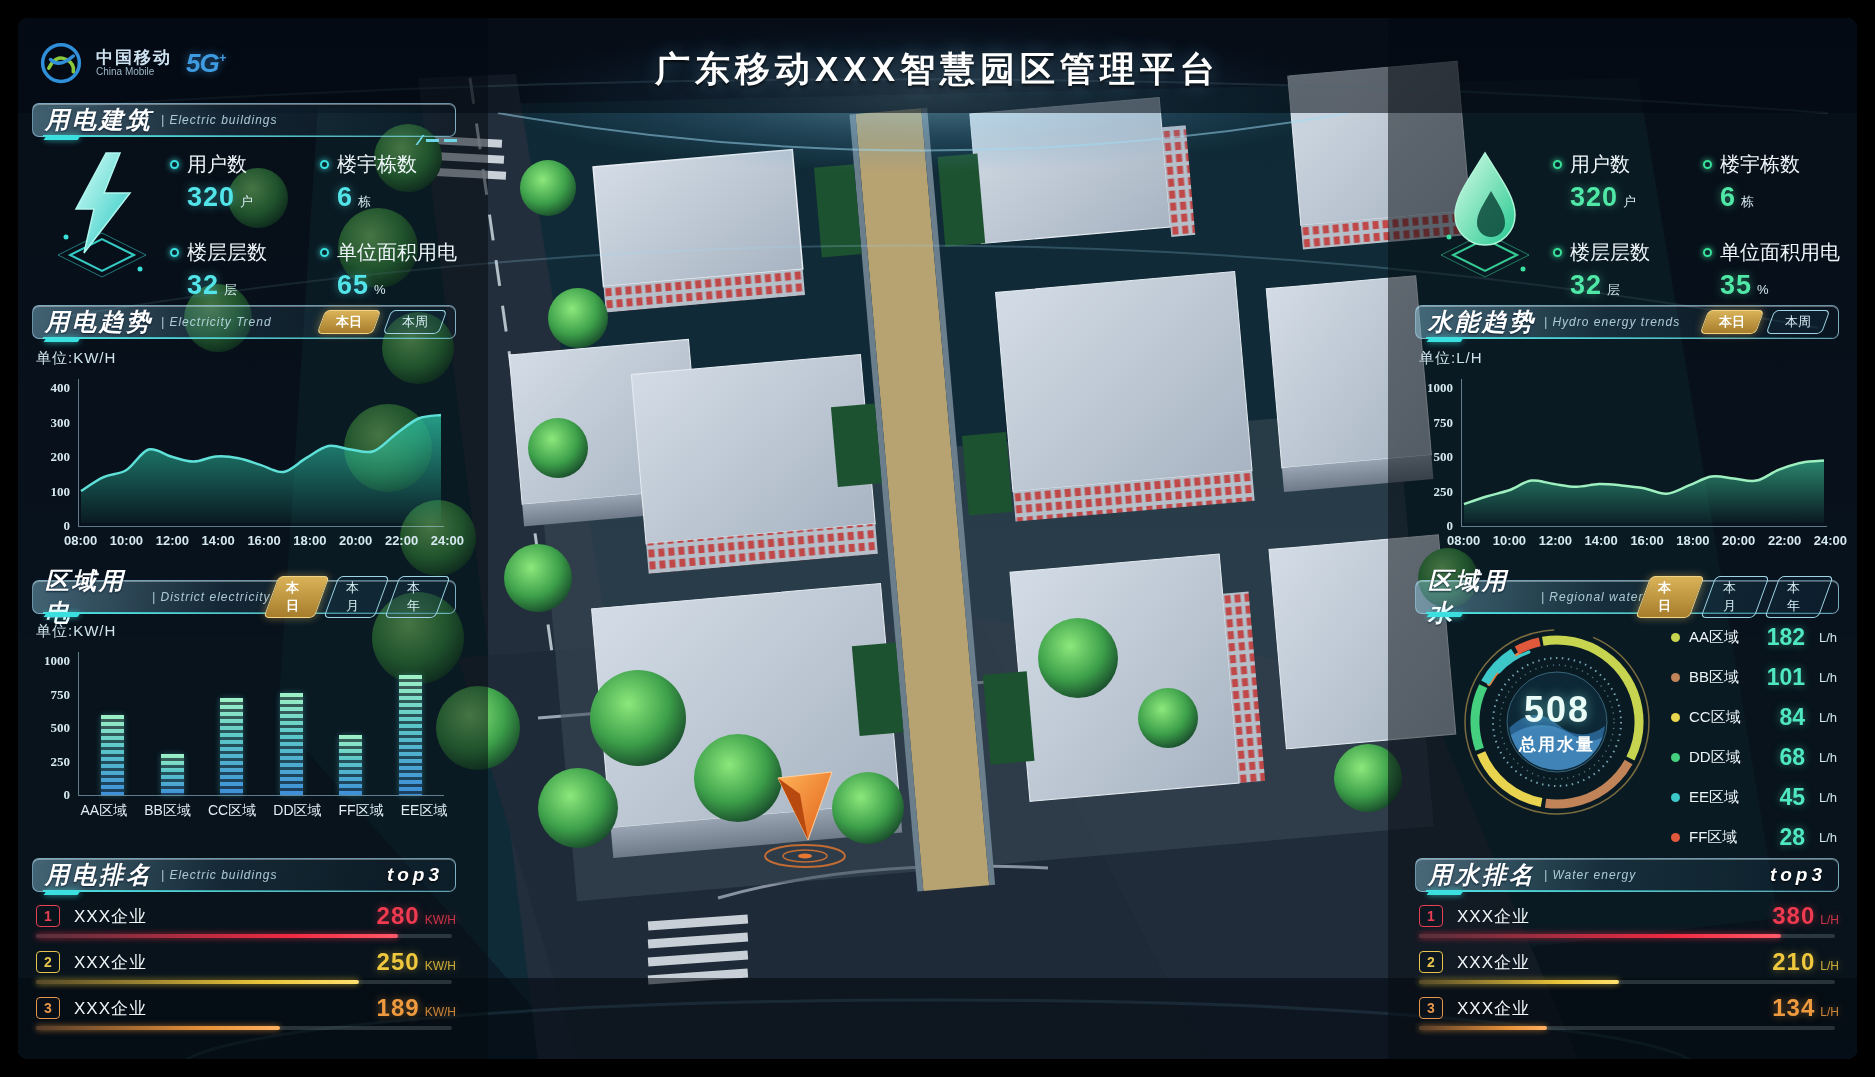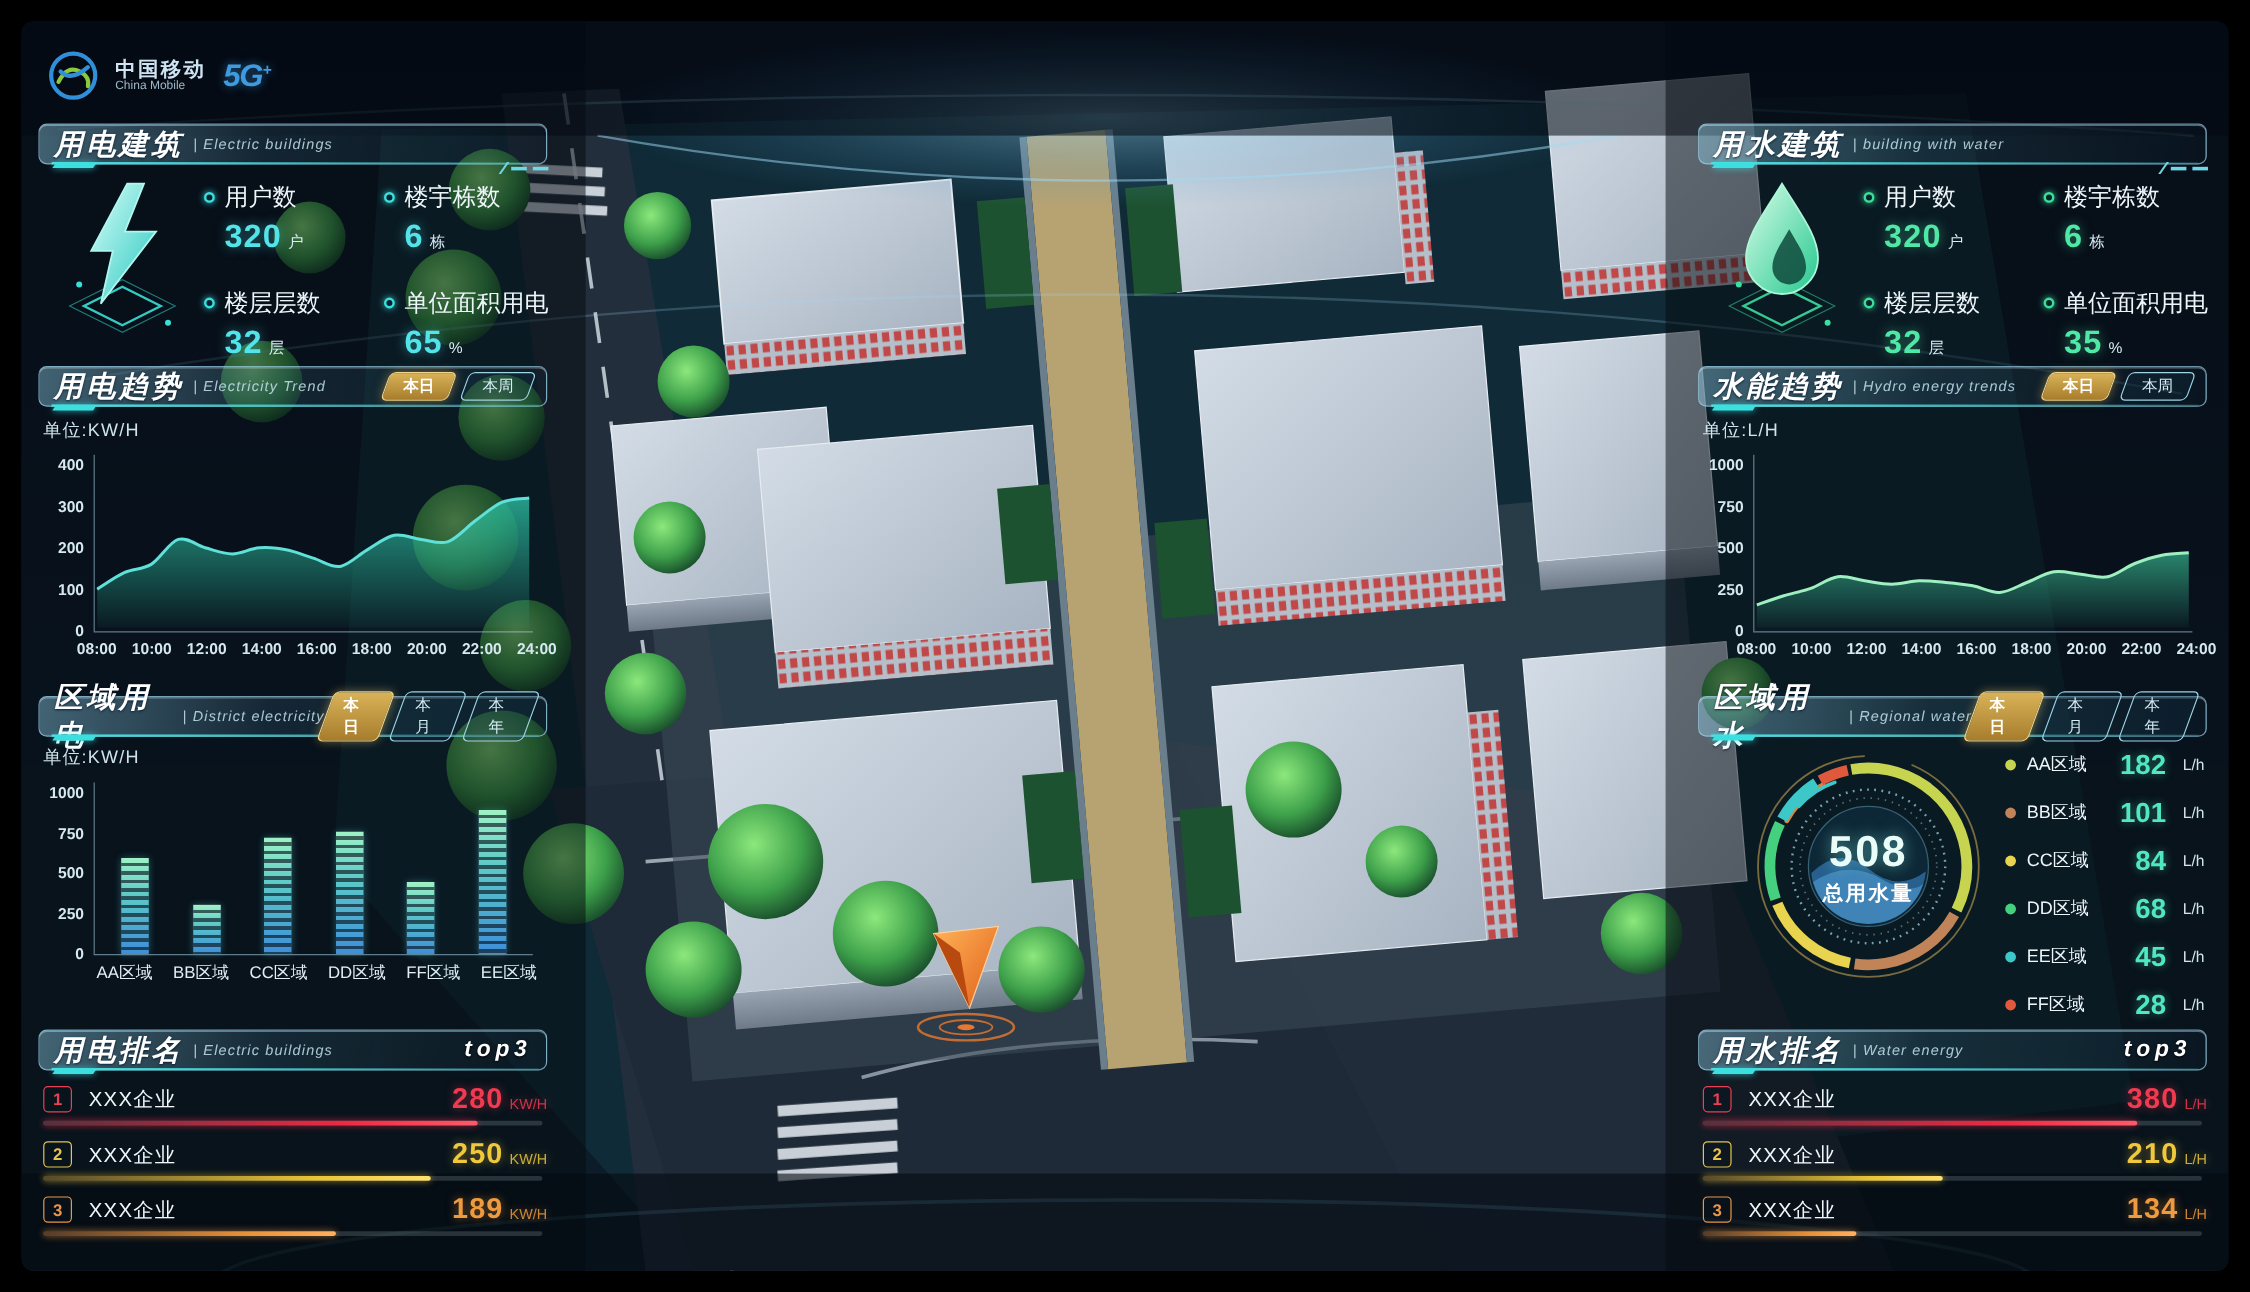--- a/index.html
+++ b/index.html
@@ -63,21 +63,21 @@
   .stat-value .num { color:#52e4e8; font-size:27px; font-weight:bold; letter-spacing:1px;
     text-shadow:0 0 10px rgba(82,228,232,.5); }
   .panel.water .stat-value .num { color:#4fe8a6; text-shadow:0 0 10px rgba(79,232,166,.5); }
   .stat-value .unit { color:#d8ecf4; font-size:13px; margin-left:5px; }
   .energy-icon { position:absolute; left:14px; top:44px; }
 
   
   .unit-label { position:absolute; left:4px; color:#cfe4ec; font-size:15px; letter-spacing:1px; }
   .chart-row { position:absolute; left:0; display:flex; align-items:stretch; }
   .yaxis { width:46px; display:flex; flex-direction:column; justify-content:space-between;
-    align-items:flex-end; padding-right:8px; color:#d6e8f0; font-size:13px; font-weight:bold; }
+    align-items:flex-end; padding-right:8px; color:#d6e8f0; font-size:13px; font-weight:bold;font-family:Liberation Serif, serif; }
   .yaxis span { transform:translateY(4px); line-height:10px; }
   .plot { border-left:1px solid rgba(170,210,230,.55); border-bottom:1px solid rgba(170,210,230,.55); position:relative; }
   .xlabels { position:absolute; display:flex; justify-content:space-between;
     color:#d6e8f0; font-size:13px; font-weight:bold; }
   .bars { display:flex; justify-content:space-around; align-items:flex-end; height:100%; padding:0 4px; }
   .bar { width:23px; position:relative; background:linear-gradient(180deg,#9ff2c6 0%,#5cc8c8 40%,#3e8ed8 100%);
     box-shadow:0 0 6px rgba(90,200,210,.35); }
   .bar::after { content:""; position:absolute; inset:0;
     background:repeating-linear-gradient(180deg, rgba(8,20,30,0) 0 4px, rgba(8,20,30,.65) 4px 7px); }
   .catlabels { position:absolute; display:flex; justify-content:space-around;
@@ -288,20 +288,21 @@
       <circle cx="24" cy="24" r="21" fill="none" stroke="#2f8fd8" stroke-width="4"></circle>
       <path d="M10,30 Q18,14 30,20 Q40,25 38,34" fill="none" stroke="#8ac83c" stroke-width="4" stroke-linecap="round"></path>
       <path d="M12,20 Q22,30 38,16" fill="none" stroke="#2f8fd8" stroke-width="4" stroke-linecap="round"></path>
     </svg>
     <div class="brand-text">
       <span class="brand-cn">中国移动</span>
       <span class="brand-en">China Mobile</span>
     </div>
     <div class="badge-5g"><span>5G</span><sup>+</sup></div>
   </div>
+  <div class="page-title">广东移动XXX智慧园区管理平台</div>
 
   <div class="panel" style="left:14px; top:85px; height:200px;">
     <div class="panel-header">
       <span class="ph-title">用电建筑</span>
       <span class="ph-sub">| Electric buildings</span>
       <span class="ph-deco">
           <i class="slash"></i>
           <i class="dash"></i>
           <i class="dash"></i>
         </span>
@@ -472,29 +473,20 @@
           <span class="rank-unit">KW/H</span>
         </div>
         <div class="rank-track">
             <div class="rank-fill" id="elec-rank-fill-2" style="width: 58.7%;"></div>
           </div>
       </div>
     </div>
   </div>
 
   <div class="panel water" style="left:1397px; top:85px; height:200px;">
-    <div class="panel-header">
-      <span class="ph-title">用水建筑</span>
-      <span class="ph-sub">| building with water</span>
-      <span class="ph-deco">
-          <i class="slash"></i>
-          <i class="dash"></i>
-          <i class="dash"></i>
-        </span>
-    </div>
     <svg class="energy-icon" width="112" height="140" viewBox="0 0 112 140">
       <defs>
           <linearGradient id="gDrop" x1="0" y1="0" x2="1" y2="1">
         <stop offset="0" stop-color="#d8fde8"></stop>
             <stop offset="1" stop-color="#25c890"></stop>
       </linearGradient>
         </defs>
       <polygon points="88,108 56,92 24,108 56,124" fill="none" stroke="#3ae0a0" stroke-width="2" opacity=".9"></polygon>
       <polygon points="100,108 56,86 12,108 56,130" fill="none" stroke="#3ae0a0" stroke-width="1" opacity=".5"></polygon>
       <path d="M56,6 C40,32 26,50 26,68 a30,30 0 0 0 60,0 C86,50 72,32 56,6 Z" fill="url(#gDrop)" stroke="#aef6d8" stroke-width="1.5"></path>

